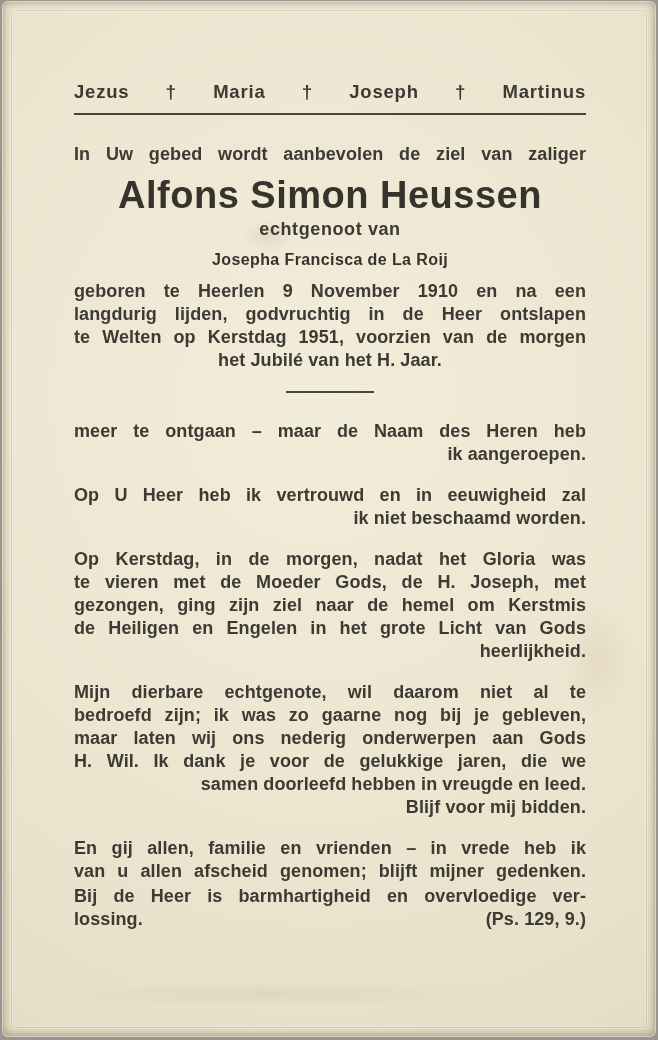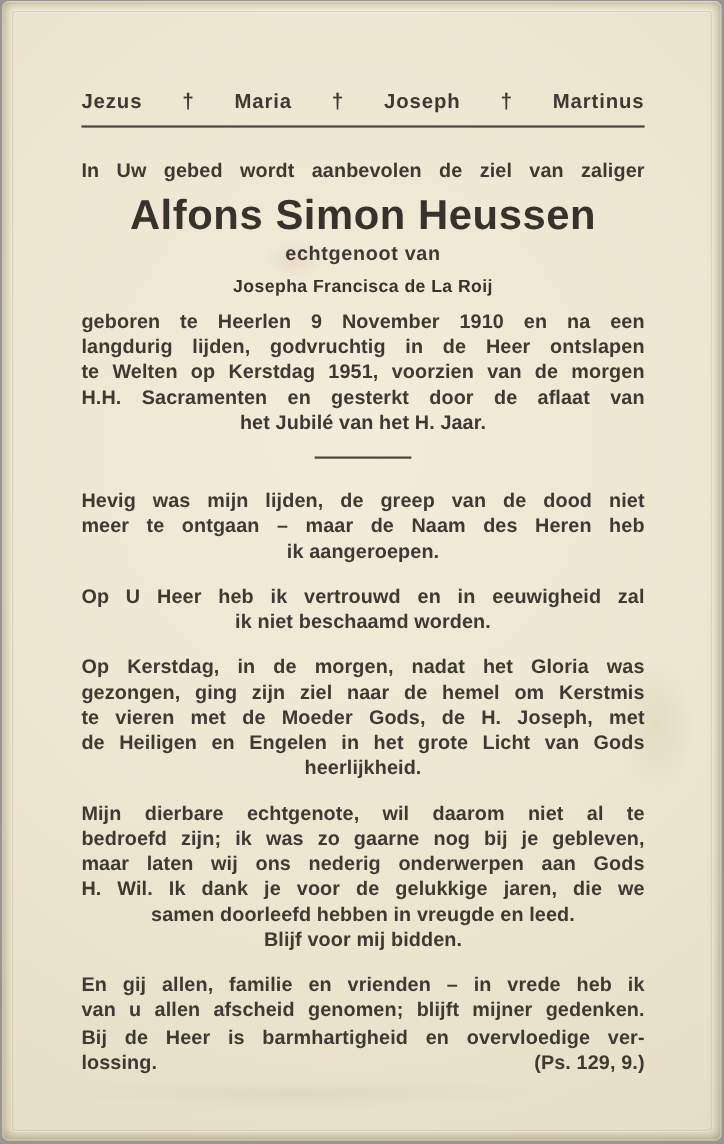--- a/index.html
+++ b/index.html
@@ -61,21 +61,21 @@
   .relation { text-align: center; margin-top: 6px; letter-spacing: 0.6px; }
   .spouse { font-size: 16px; line-height: 27px; text-align: center; margin-top: 5px; letter-spacing: 0.4px; color: #35332c; }
   .bio { margin-top: 7px; }
   .divider { width: 88px; border: 0; border-top: 2px solid #49463e; margin: 19px auto 0; height: 0; }
   .paragraphs { margin-top: 27px; }
   .para + .para { margin-top: 18px; }
   .closing { margin-top: 2px; }
   .closing-row { display: flex; justify-content: space-between; }
   .line { text-align: justify; }
   .line.stretch { text-align-last: justify; }
-  .line.left { text-align: center; }
+  .line.left { text-align: right; }
   .line.center { text-align: right; text-align-last: center; }
 </style>
 </head>
 <body>
 
 <div class="card">
   <div class="emboss"></div>
   <div class="stain stain-a"></div>
   <div class="stain stain-b"></div>
   <div class="stain stain-c"></div>
@@ -94,40 +94,38 @@
 
     <div class="intro line stretch">In Uw gebed wordt aanbevolen de ziel van zaliger</div>
     <div class="deceased">Alfons Simon Heussen</div>
     <div class="relation">echtgenoot van</div>
     <div class="spouse">Josepha Francisca de La Roij</div>
 
     <div class="bio" id="bio">
         <div class="line stretch">geboren te Heerlen 9 November 1910 en na een</div>
         <div class="line stretch">langdurig lijden, godvruchtig in de Heer ontslapen</div>
         <div class="line stretch">te Welten op Kerstdag 1951, voorzien van de morgen</div>
-        <div class="line stretch">H.H. Sacramenten en gesterkt door de aflaat van</div>
         <div class="line center">het Jubilé van het H. Jaar.</div>
       </div>
 
     <div class="divider"></div>
 
     <div class="paragraphs" id="paragraphs">
         <div class="para">
-          <div class="line stretch">Hevig was mijn lijden, de greep van de dood niet</div>
           <div class="line stretch">meer te ontgaan – maar de Naam des Heren heb</div>
           <div class="line left">ik aangeroepen.</div>
         </div>
         <div class="para">
           <div class="line stretch">Op U Heer heb ik vertrouwd en in eeuwigheid zal</div>
           <div class="line left">ik niet beschaamd worden.</div>
         </div>
         <div class="para">
           <div class="line stretch">Op Kerstdag, in de morgen, nadat het Gloria was</div>
+          <div class="line stretch">te vieren met de Moeder Gods, de H. Joseph, met</div>
           <div class="line stretch">gezongen, ging zijn ziel naar de hemel om Kerstmis</div>
-          <div class="line stretch">te vieren met de Moeder Gods, de H. Joseph, met</div>
           <div class="line stretch">de Heiligen en Engelen in het grote Licht van Gods</div>
           <div class="line left">heerlijkheid.</div>
         </div>
         <div class="para">
           <div class="line stretch">Mijn dierbare echtgenote, wil daarom niet al te</div>
           <div class="line stretch">bedroefd zijn; ik was zo gaarne nog bij je gebleven,</div>
           <div class="line stretch">maar laten wij ons nederig onderwerpen aan Gods</div>
           <div class="line stretch">H. Wil. Ik dank je voor de gelukkige jaren, die we</div>
           <div class="line left">samen doorleefd hebben in vreugde en leed.</div>
           <div class="line left">Blijf voor mij bidden.</div>

